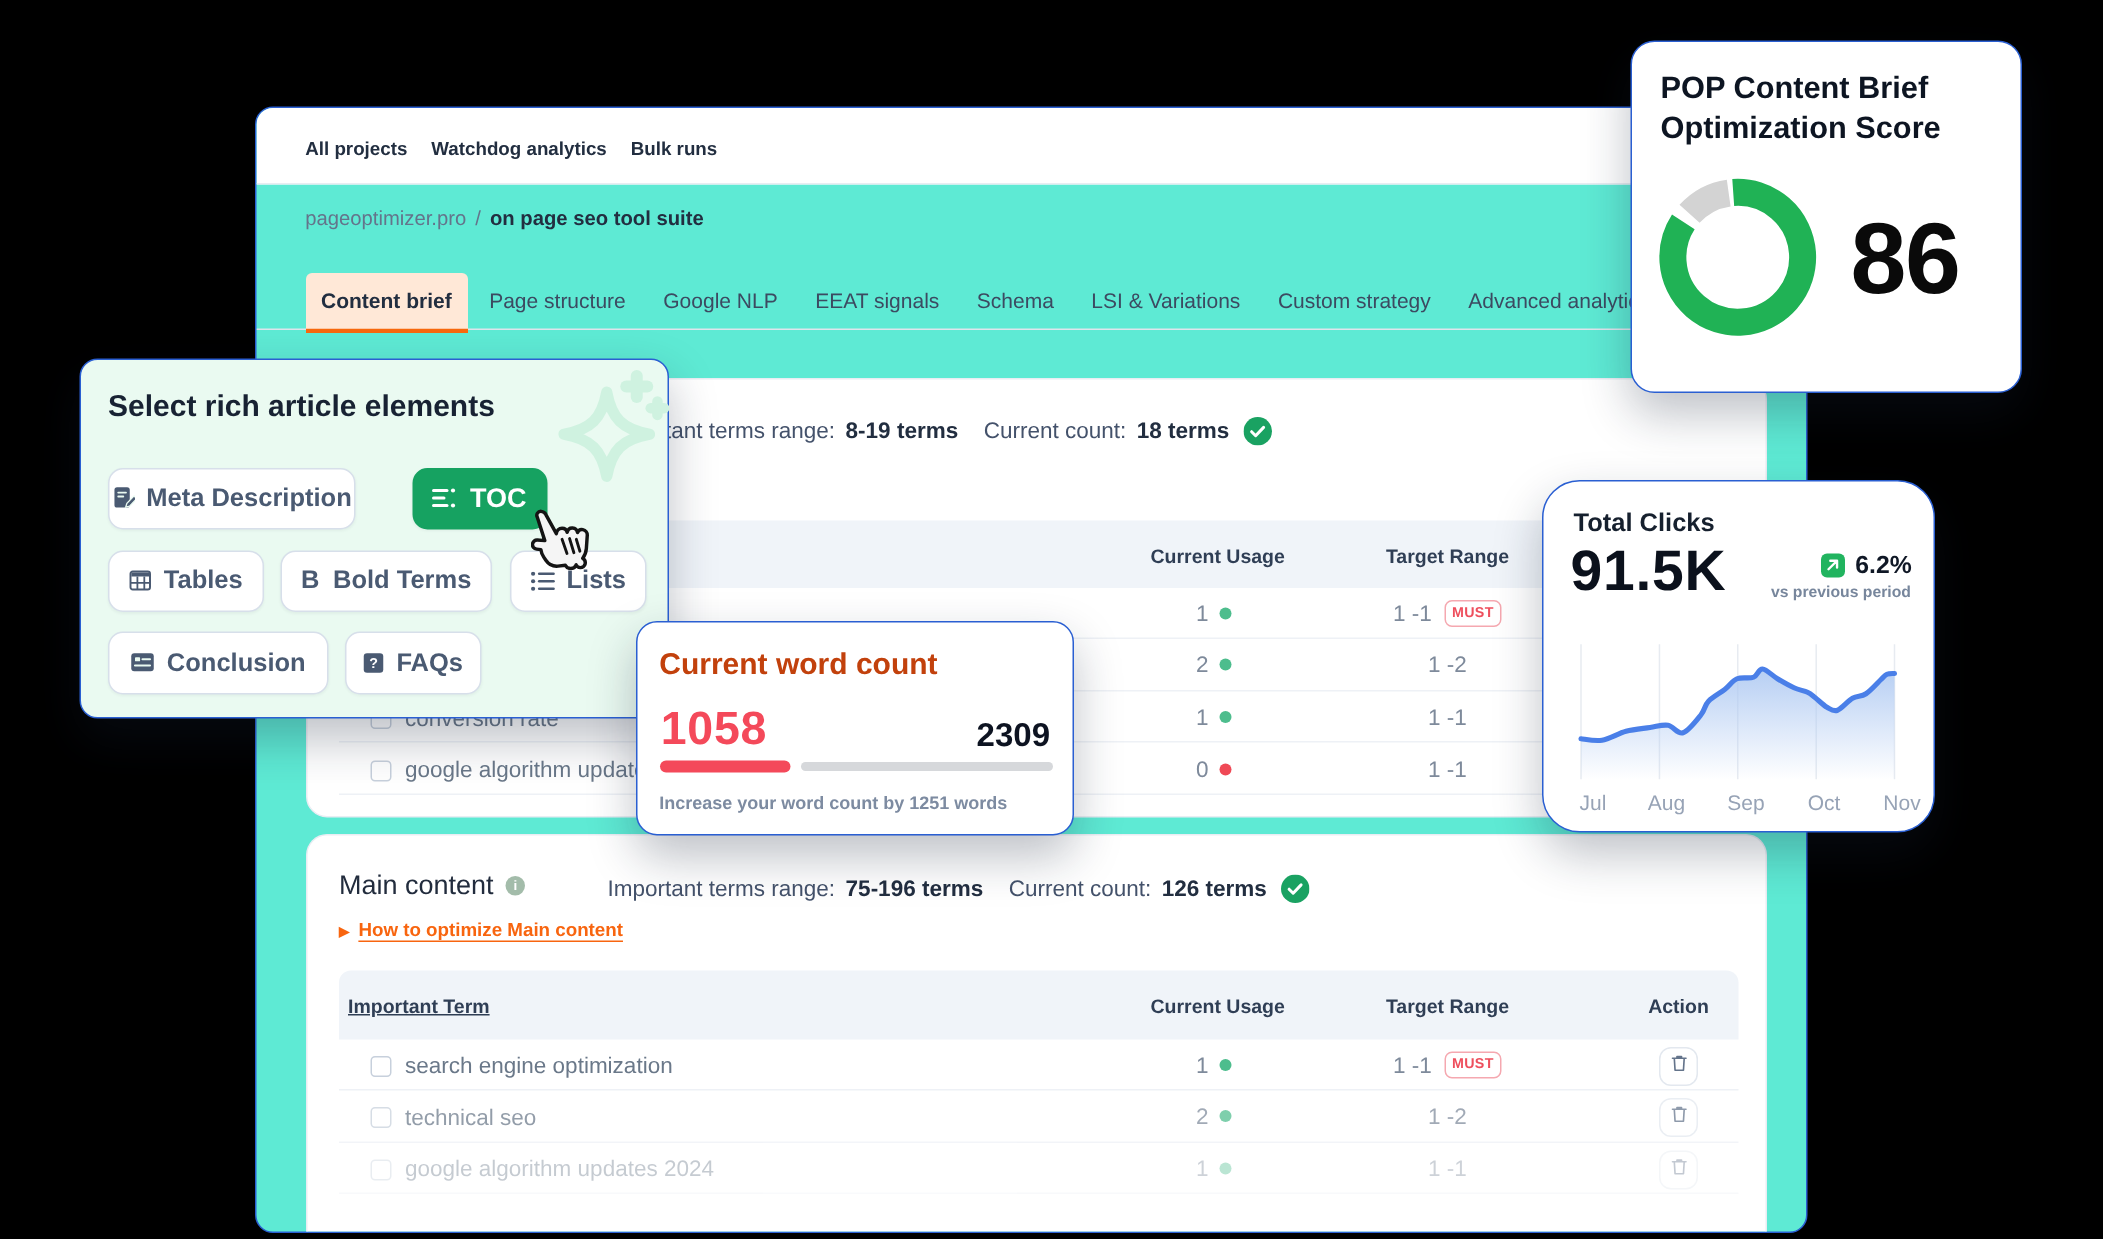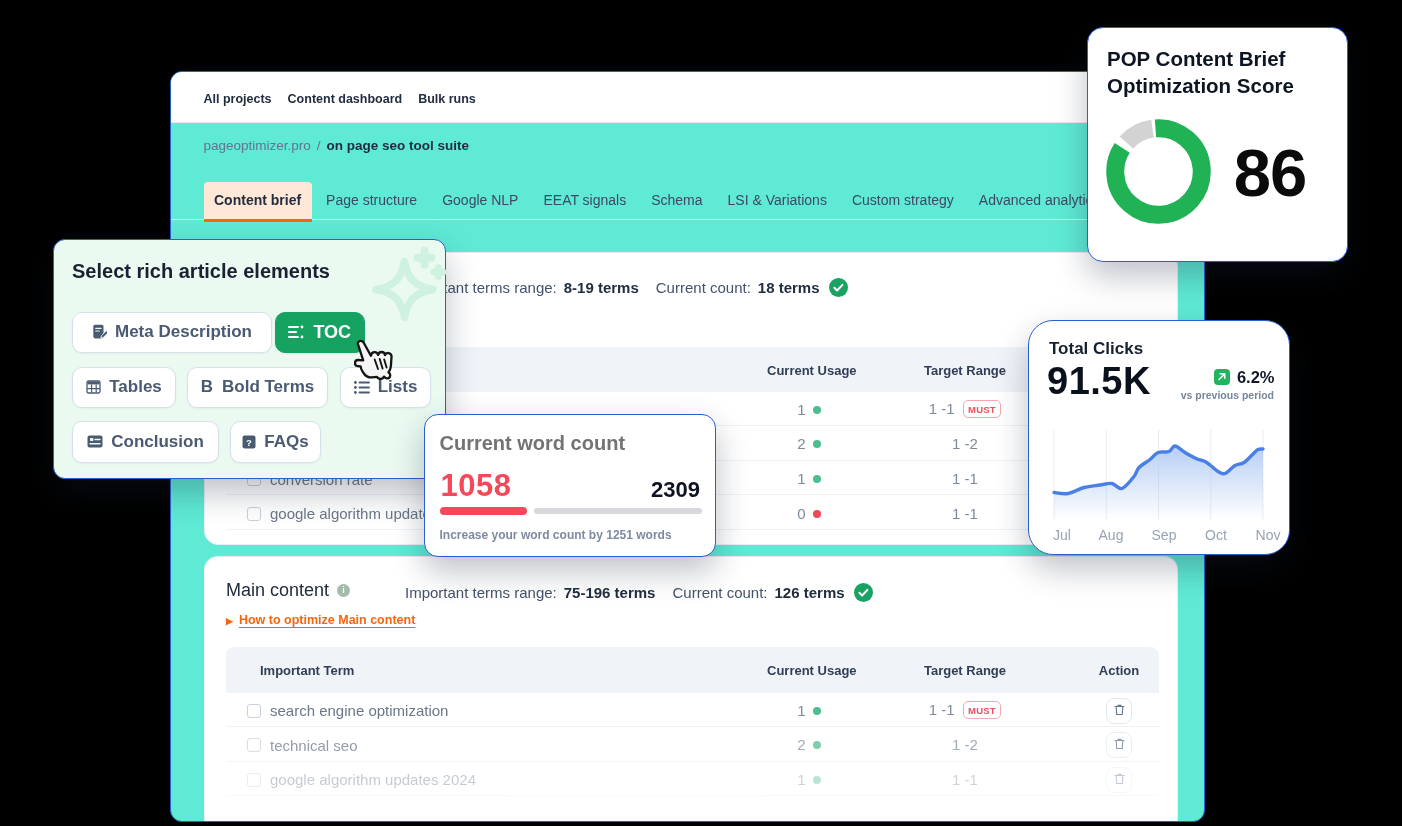--- a/index.html
+++ b/index.html
@@ -36,21 +36,21 @@
   .infoi { display:inline-block; width:13px; height:13px; border-radius:50%; background:#a3bcaa;
     color:#fff; font-size:9px; font-weight:800; text-align:center; line-height:13px; margin-left:8px; }
   .optlink { position:absolute; font-size:12.5px; font-weight:700; color:#f8650f; }
   .optlink .arr { display:inline-block; margin-right:6px; font-size:9px; text-decoration:none; }
   .optlink u { text-underline-offset:2.5px; }
 
   .tbl { position:absolute; left:21px; width:933px; }
   .thead { display:grid; grid-template-columns:541px 84px 228px 80px; height:44.5px;
     background:#f0f4f9; border-radius:8px 8px 0 0; align-items:center; }
   .thead div { font-size:13px; font-weight:700; color:#2f3e55; text-align:center; white-space:nowrap; padding-top:2px; }
-  .thead div:first-child { text-align:left; padding-left:34px; }
+  .thead div:first-child { text-align:left; padding-left:6px;text-decoration:underline; }
   .trow { display:grid; grid-template-columns:541px 84px 228px 80px; height:34.65px;
     border-bottom:1px solid #eef1f6; align-items:center; }
   .trow > div { text-align:center; padding-top:3px; }
   .term { display:flex; align-items:center; text-align:left; padding-left:21px;
     font-size:15px; color:#6a7889; }
   .cb { width:14px; height:14px; border:1px solid #c7d0dc; border-radius:3px; margin-right:9px;
     background:#fff; flex:0 0 auto; }
   .num { font-size:15px; color:#7e8a9b; }
   .dot { display:inline-block; width:8px; height:8px; border-radius:50%; margin-left:7px;
     vertical-align:middle; position:relative; top:-1px; }
@@ -77,21 +77,21 @@
     font-weight:400; color:#97a3b6; }
 
 </style>
 </head>
 <body>
 <div id="stage">
 
   <div id="maincard">
     <div id="nav">
         <span>All projects</span>
-        <span>Content dashboard</span>
+        <span>Watchdog analytics</span>
         <span>Bulk runs</span>
       </div>
     <div id="crumb">pageoptimizer.pro<span class="sep">/</span><b>on page seo tool suite</b></div>
     <div id="tabline"></div>
     <div id="tabs">
       <div class="tab active">Content brief</div>
       <div class="tab">Page structure</div>
       <div class="tab">Google NLP</div>
       <div class="tab">EEAT signals</div>
       <div class="tab">Schema</div>
@@ -216,21 +216,21 @@
     <svg style="position:absolute; left:315.5px; top:6px;" width="79" height="80" viewBox="0 0 79 80">
       <path d="M35.5 15.5 C38.8 33 46 40.3 64 43.5 C46 46.7 38.8 54 35.5 71.5 C32.2 54 25 46.7 7 43.5 C25 40.3 32.2 33 35.5 15.5 Z" fill="none" stroke="#cff2e0" stroke-width="7.5" stroke-linejoin="round"></path>
       <g fill="#cff2e0">
         <rect x="44.5" y="7.7" width="22" height="8" rx="4"></rect>
         <rect x="51.5" y="0.7" width="8" height="22" rx="4"></rect>
         <rect x="61.3" y="22.6" width="16" height="7" rx="3.5"></rect>
         <rect x="65.8" y="18.1" width="7" height="16" rx="3.5"></rect>
       </g>
     </svg>
     <div style="position:absolute; left:18.5px; top:20px; font-size:20px; font-weight:800; color:#182233;">Select rich article elements</div>
-    <div class="selbtn" style="left:18.5px; top:71.5px; width:200px;">
+    <div class="selbtn" style="left:18.5px; top:71.5px; width:165px;">
       <svg width="15" height="16" viewBox="0 0 15 16">
           <rect x="1.3" y="0.8" width="10.2" height="13.6" rx="1.8" fill="#4a5a72"></rect>
           <path d="M3.8 4.4h5.2M3.8 7h3.4" stroke="#eafaf1" stroke-width="1.2" stroke-linecap="round"></path>
           <path d="M14.4 6.6l-4.8 4.9-.8 2.6 2.6-.7 4.7-4.8z" fill="#4a5a72" stroke="#eafaf1" stroke-width="0.9"></path>
         </svg>
       Meta Description
     </div>
     <div class="selbtn green" style="left:221px; top:71.5px; width:90.5px;">
       <svg width="17" height="14" viewBox="0 0 17 14">
           <g stroke="#fff" stroke-width="2" stroke-linecap="round">
@@ -300,21 +300,21 @@
         L4.2 5.8 Z" fill="#f5f5f5" stroke="#141414" stroke-width="2.3" stroke-linejoin="round"></path>
       <g stroke="#141414" stroke-width="1.9" stroke-linecap="round">
         <line x1="20.7" y1="20.5" x2="24" y2="30"></line>
         <line x1="25.7" y1="20" x2="28.6" y2="29.5"></line>
         <line x1="30.2" y1="20.5" x2="32.6" y2="28.5"></line>
       </g>
     </svg>
   </div>
 
   <div class="float" id="wordcard" style="left:424px; top:414px; width:292px; height:143px; border-radius:14px;">
-    <div style="position:absolute; left:14.5px; top:17px; font-size:20px; font-weight:800; color:#737373;">Current word count</div>
+    <div style="position:absolute; left:14.5px; top:17px; font-size:20px; font-weight:800; color:#c2410c;">Current word count</div>
     <div style="position:absolute; left:15.5px; top:53px; font-size:31px; font-weight:700; color:#f4495a; letter-spacing:.5px;text-align:right;">1058</div>
     <div style="position:absolute; right:15px; top:62px; font-size:22px; font-weight:800; color:#0d1321;">2309</div>
     <div style="position:absolute; left:14.5px; top:92px; width:262px; display:flex; align-items:center;">
       <div style="width:87.5px; height:7.5px; background:#f4495a; border-radius:4px;"></div>
       <div style="width:6.5px;"></div>
       <div style="flex:1; height:5.5px; background:#d6d8db; border-radius:3px;"></div>
     </div>
     <div style="position:absolute; left:14.5px; top:113px; font-size:12px; font-weight:600; color:#7d8ba1; white-space:nowrap;">Increase your word count by 1251 words</div>
   </div>
 

